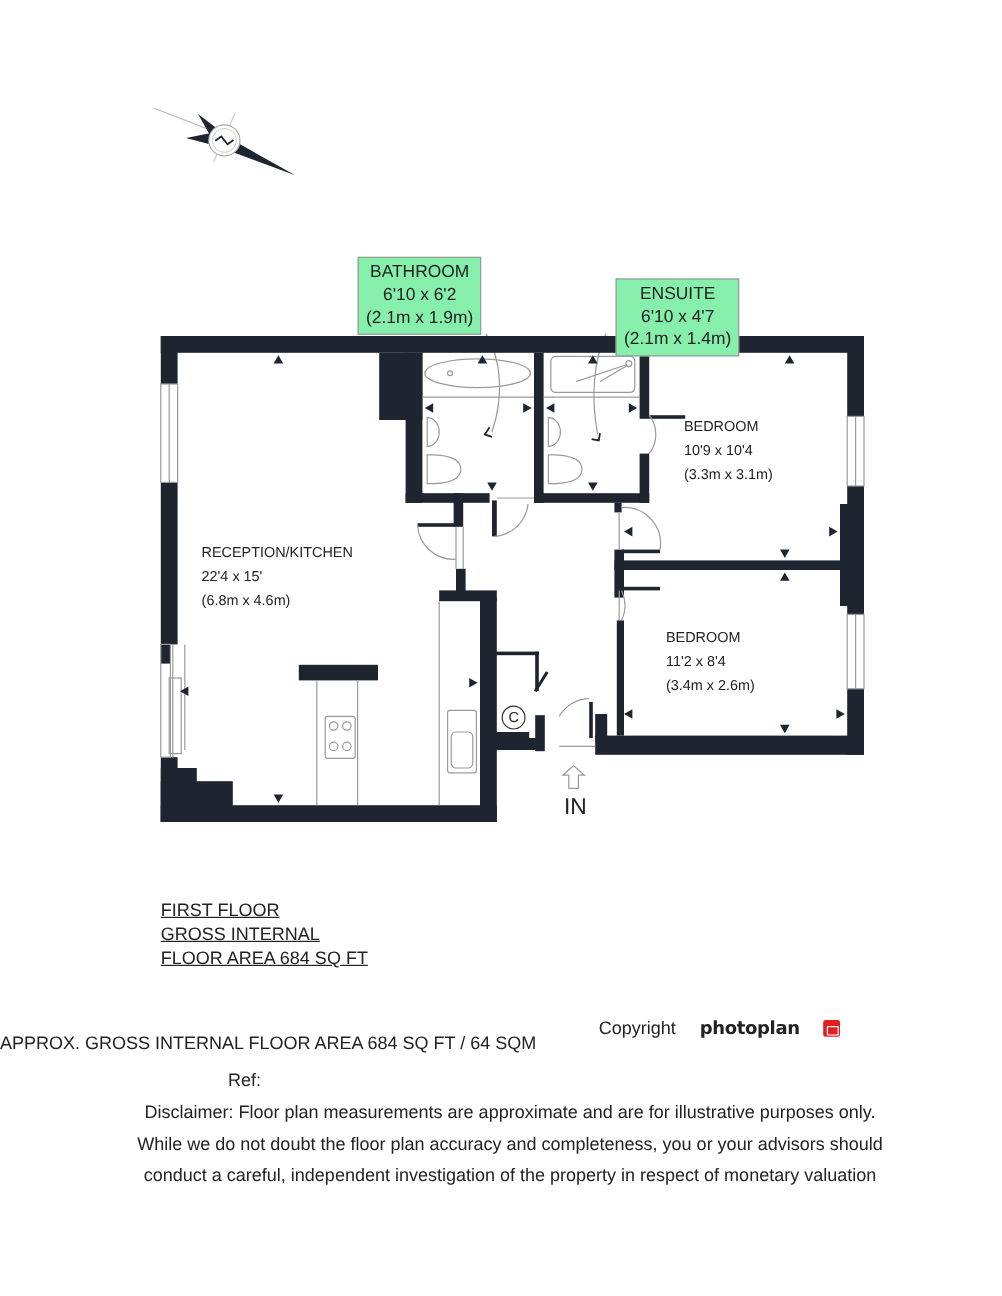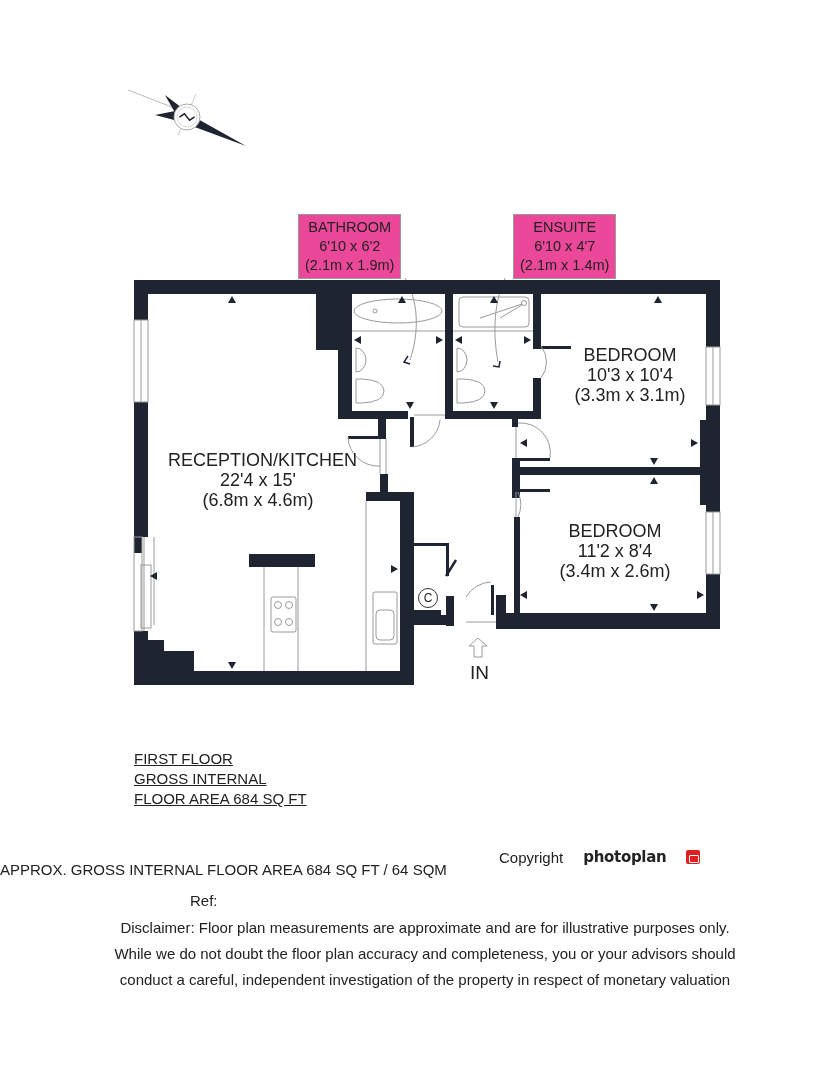--- a/index.html
+++ b/index.html
@@ -1,20 +1,20 @@
 <!DOCTYPE html>
 <html><head>
   <meta charset="utf-8">
   <style>
     html, body { margin: 0; padding: 0; background: #ffffff; }
     body { width: 835px; height: 1080px; position: relative; overflow: hidden;
            font-family: "Liberation Sans", sans-serif; color: #1f1f1f; }
     svg.plan { position: absolute; left: 0; top: 0; }
-    .room-label { position: absolute; text-align: center; font-size: 18px; line-height: 20px; color: #222; white-space: nowrap; }
-    .callout { position: absolute; border: 1px solid #9a9a9a; background: #ec4899; text-align: center;
+    .room-label { position: absolute; text-align: left; font-size: 12px; line-height: 20px; color: #222; white-space: nowrap; }
+    .callout { position: absolute; border: 1px solid #9a9a9a; background: #86efac; text-align: center;
                font-size: 14.5px; line-height: 19px; padding: 3px 6px; color: #222; white-space: nowrap; }
     .floor-info { position: absolute; left: 134px; top: 749px; font-size: 15px; line-height: 20px; color: #222; }
     .floor-info div { white-space: nowrap; text-decoration: underline; }
     .area-line { position: absolute; left: 0; width: 835px; top: 861px; text-align: left; font-size: 15px; color: #222; }
     .ref { position: absolute; left: 190px; top: 892px; font-size: 15px; color: #222; }
     .copyright { position: absolute; left: 499px; top: 848px; font-size: 15px; color: #222; display: flex; align-items: center; gap: 20px; white-space: nowrap; }
     .brand { font-weight: bold; font-family: "DejaVu Sans", sans-serif; font-size: 15px; letter-spacing: -0.3px; }
     .brand-logo { width: 14px; height: 14px; background: #e02020; border-radius: 2px; display: inline-block; position: relative; }
     .brand-logo::after { content: ""; position: absolute; left: 3px; top: 5px; width: 8px; height: 6px; border: 1px solid #fff; border-radius: 1px; }
     .disclaimer { position: absolute; left: 0; width: 850px; top: 915px; text-align: center; font-size: 15px; line-height: 26px; color: #222; }
@@ -188,34 +188,34 @@
     <polygon points="150,576 157,572 157,580"></polygon>
     <polygon points="398,569 391,565 391,573"></polygon>
   </g>
 </svg>
 
 <div class="callout" style="left:298px; top:214px;">
   <div>BATHROOM</div>
   <div>6'10 x 6'2</div>
   <div>(2.1m x 1.9m)</div>
 </div>
-<div class="callout" style="left:513px; top:214px;">
+<div class="callout" style="left:513px; top:232px;">
   <div>ENSUITE</div>
   <div>6'10 x 4'7</div>
   <div>(2.1m x 1.4m)</div>
 </div>
 
 <div class="room-label" style="left:168px; top:450px; width:180px;">
   <div>RECEPTION/KITCHEN</div>
   <div>22'4 x 15'</div>
   <div>(6.8m x 4.6m)</div>
 </div>
 <div class="room-label" style="left:570px; top:345px; width:120px;">
   <div>BEDROOM</div>
-  <div>10'3 x 10'4</div>
+  <div>10'9 x 10'4</div>
   <div>(3.3m x 3.1m)</div>
 </div>
 <div class="room-label" style="left:555px; top:521px; width:120px;">
   <div>BEDROOM</div>
   <div>11'2 x 8'4</div>
   <div>(3.4m x 2.6m)</div>
 </div>
 
 <div class="cup-label">C</div>
 <div class="in-label">IN</div>

